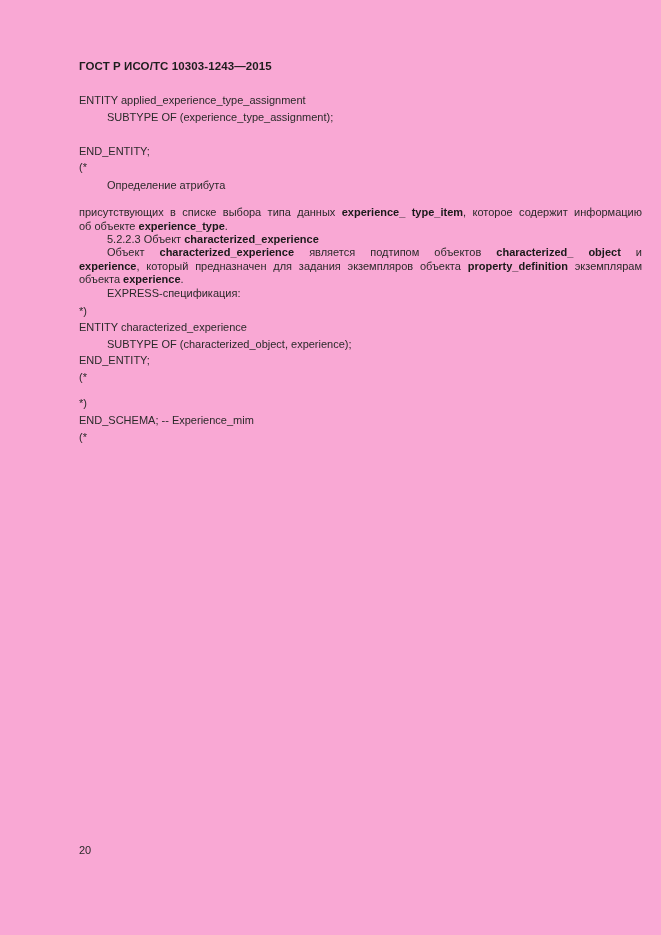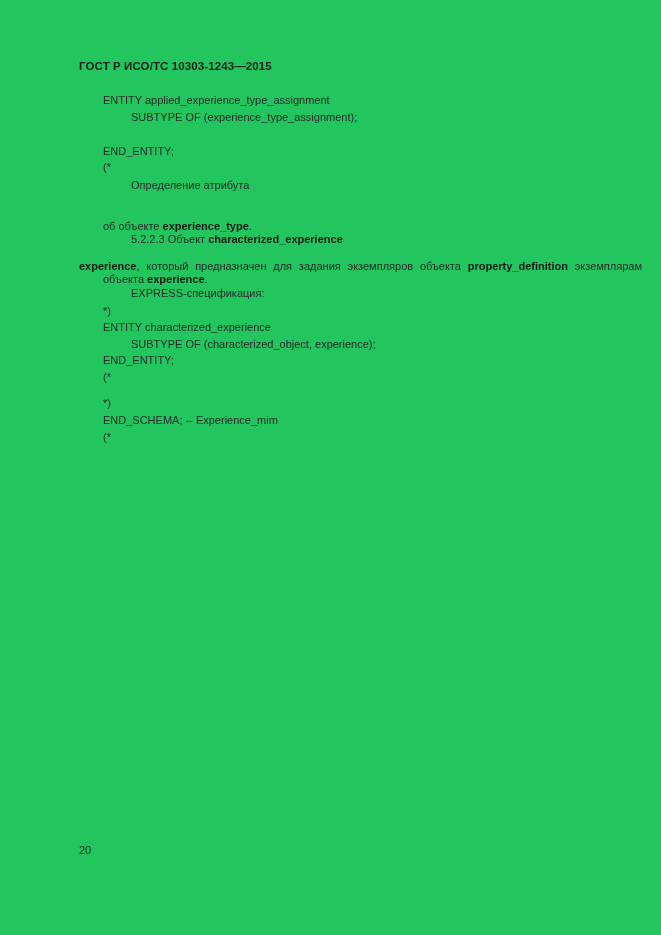--- a/index.html
+++ b/index.html
@@ -13,37 +13,36 @@
       position: relative;
       overflow: hidden;
       font-family: "Liberation Sans", sans-serif;
       color: #2a2a2a;
       font-size: 11px;
     }
     .page {
       position: absolute;
       left: 0; top: 0;
       width: 661px; height: 935px;
-      background: #22c55e;
+      background: #f9a8d4;
     }
     .header {
       position: absolute;
       left: 79px;
       top: 60px;
       font-weight: bold;
       font-size: 11.5px;
       letter-spacing: 0.1px;
       color: #1e1e1e;
     }
     .line {
       position: absolute;
       left: 79px;
       white-space: nowrap;
       line-height: 14px;
-      margin-left: 24px;
     }
     .ind { left: 107px; }
     .justify {
       position: absolute;
       left: 79px;
       width: 563px;
       text-align: justify;
       text-align-last: justify;
       white-space: nowrap;
       line-height: 14px;
@@ -66,26 +65,32 @@
 
   <div class="header">ГОСТ Р ИСО/ТС 10303-1243—2015</div>
 
   <div class="line" style="top:93px">ENTITY applied_experience_type_assignment</div>
   <div class="line ind" style="top:110px">SUBTYPE OF (experience_type_assignment);</div>
   <div class="line" style="top:144px">END_ENTITY;</div>
   <div class="line" style="top:160px">(*</div>
 
   <div class="line ind u" style="top:178px">Определение атрибута</div>
 
+  <div class="justify" style="top:205px">
+    <span>присутствующих в списке выбора типа данных </span><b>experience_ type_item</b><span>, которое содержит информацию</span>
+  </div>
   <div class="line" style="top:219px">
     <span>об объекте </span><b>experience_type</b><span>.</span>
   </div>
 
   <div class="line ind" style="top:232px">
     <span>5.2.2.3 Объект </span><b>characterized_experience</b>
+  </div>
+  <div class="justify first" style="top:245px">
+    <span>Объект </span><b>characterized_experience</b><span> является подтипом объектов </span><b>characterized_ object</b><span> и</span>
   </div>
   <div class="justify" style="top:259px">
     <b>experience</b><span>, который предназначен для задания экземпляров объекта </span><b>property_definition</b><span> экземплярам</span>
   </div>
   <div class="line" style="top:272px">
     <span>объекта </span><b>experience</b><span>.</span>
   </div>
   <div class="line ind" style="top:286px">
     <span class="u">EXPRESS-спецификация</span><span>:</span>
   </div>

